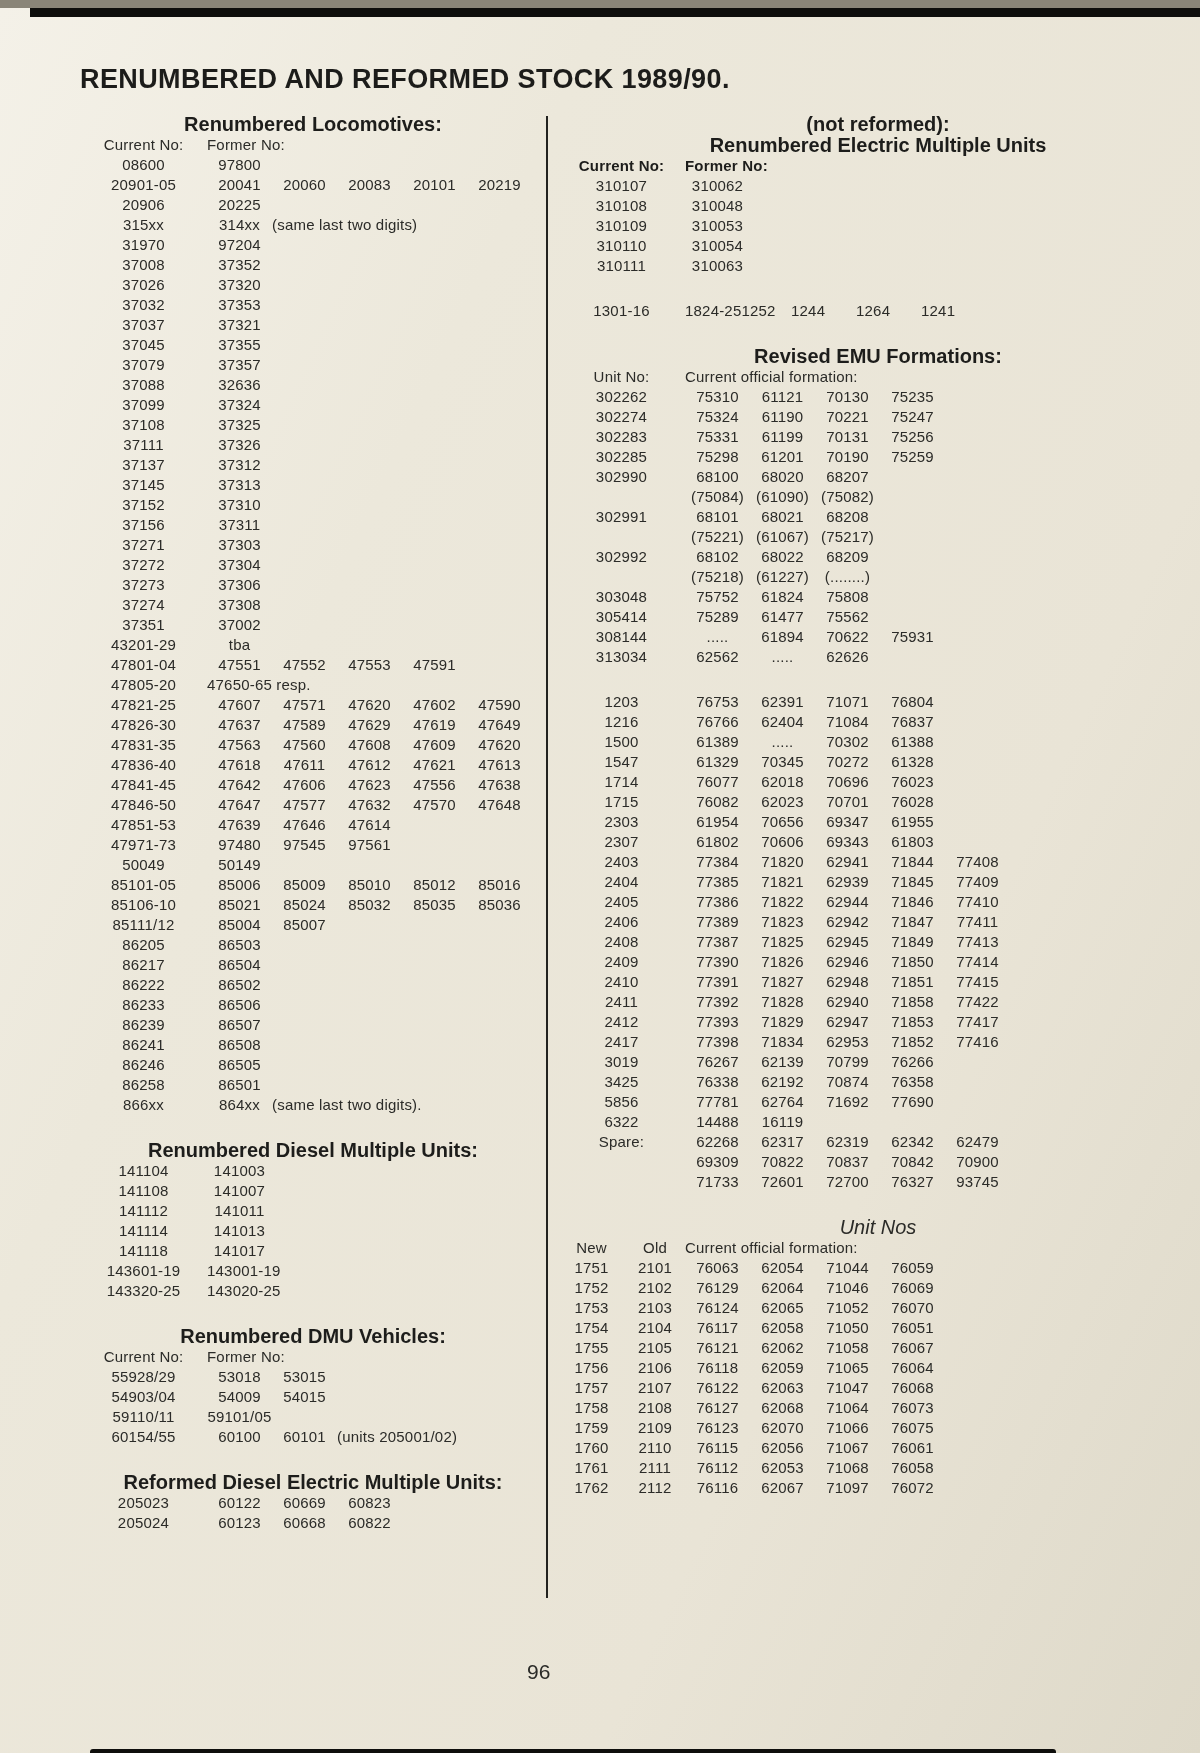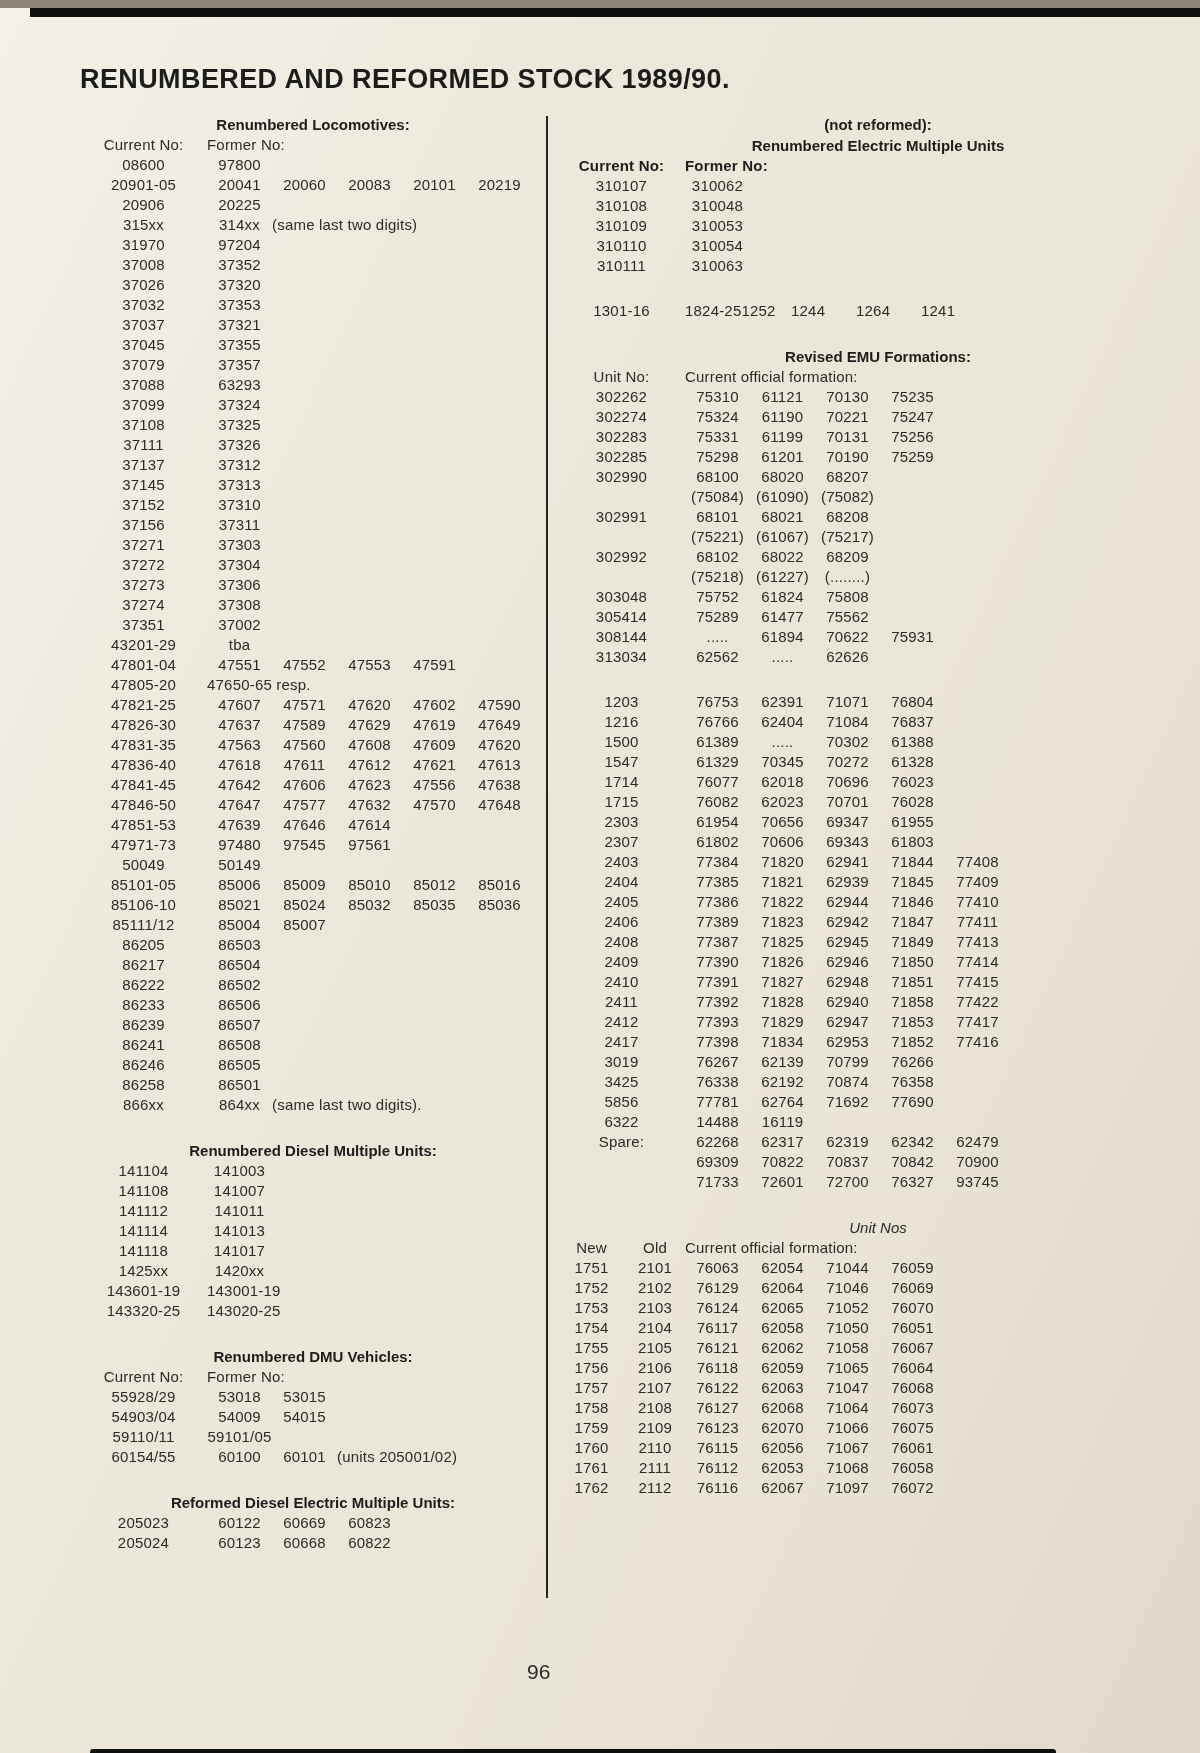--- a/index.html
+++ b/index.html
@@ -30,21 +30,21 @@
   }
   .divider {
     position: absolute; left: 546px; top: 108px; width: 2px; height: 1482px;
     background: #22221f;
   }
   .col { position: absolute; top: 106px; }
   .col-left  { left: 80px;  width: 466px; }
   .col-right { left: 558px; width: 640px; }
   .section + .section { margin-top: 25px; }
   .heading {
-    font-size: 15px; font-weight: bold; line-height: 21px;
+    font-size: 20px; font-weight: bold; line-height: 21px;
     color: #1d1d1b; white-space: nowrap;
   }
   .heading.regular { font-weight: normal; color: #2b2b28; font-style: italic; }
   .row {
     display: flex; font-size: 15px; line-height: 20px;
     white-space: nowrap; letter-spacing: 0.2px;
   }
   .row.bold { font-weight: bold; color: #1d1d1b; }
   .lab   { flex: 0 0 127px; }
   .lab2a { flex: 0 0 67px; }
@@ -113,21 +113,21 @@
         <div class="row">
           <span class="lab">37045</span>
           <span class="val">37355</span>
         </div>
         <div class="row">
           <span class="lab">37079</span>
           <span class="val">37357</span>
         </div>
         <div class="row">
           <span class="lab">37088</span>
-          <span class="val">63293</span>
+          <span class="val">32636</span>
         </div>
         <div class="row">
           <span class="lab">37099</span>
           <span class="val">37324</span>
         </div>
         <div class="row">
           <span class="lab">37108</span>
           <span class="val">37325</span>
         </div>
         <div class="row">
@@ -322,24 +322,20 @@
           <span class="lab">141112</span>
           <span class="val">141011</span>
         </div>
         <div class="row">
           <span class="lab">141114</span>
           <span class="val">141013</span>
         </div>
         <div class="row">
           <span class="lab">141118</span>
           <span class="val">141017</span>
-        </div>
-        <div class="row">
-          <span class="lab">1425xx</span>
-          <span class="val">1420xx</span>
         </div>
         <div class="row">
           <span class="lab">143601-19</span>
           <span class="val">143001-19</span>
         </div>
         <div class="row">
           <span class="lab">143320-25</span>
           <span class="val">143020-25</span>
         </div>
       </div>

